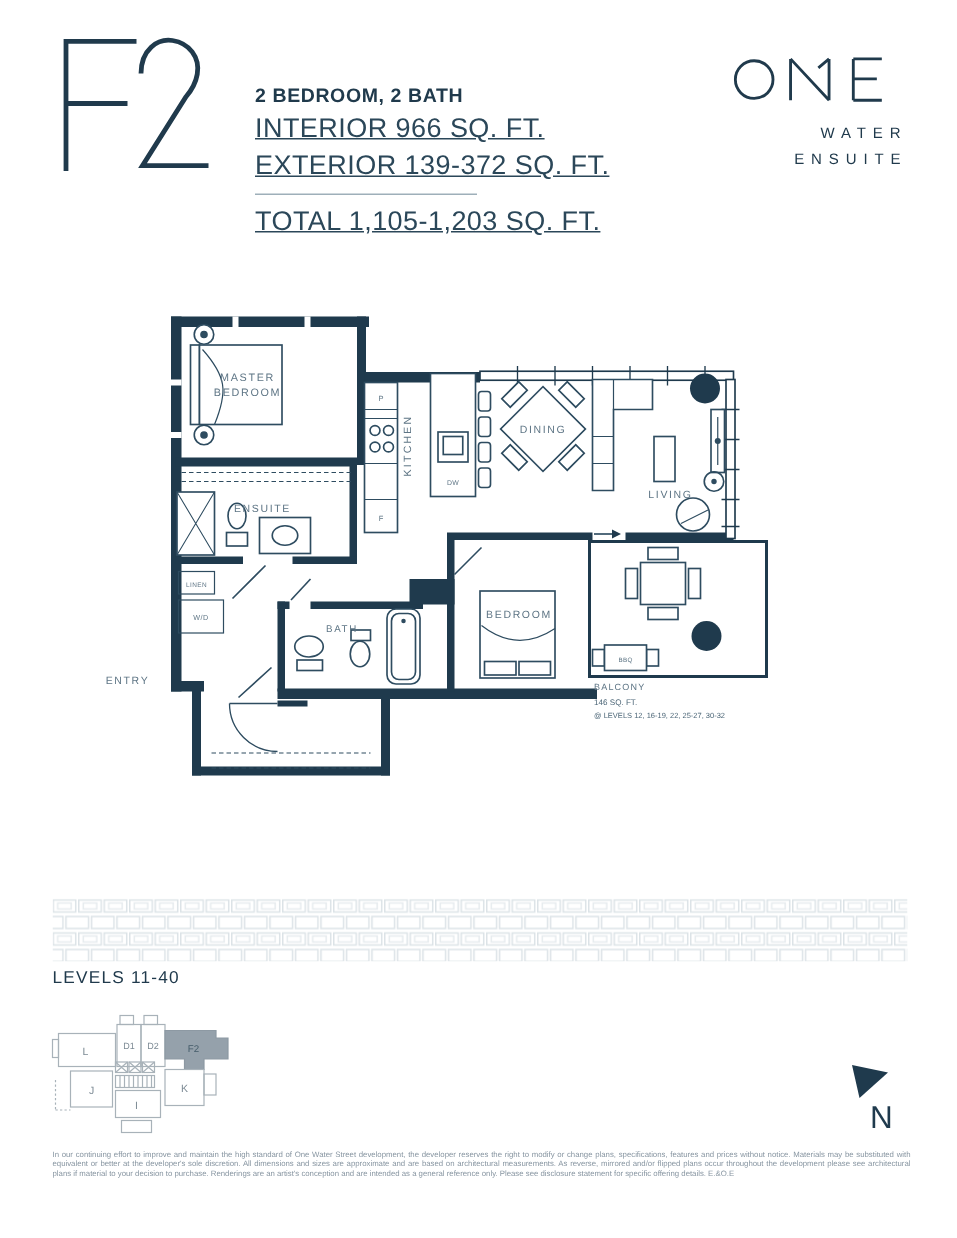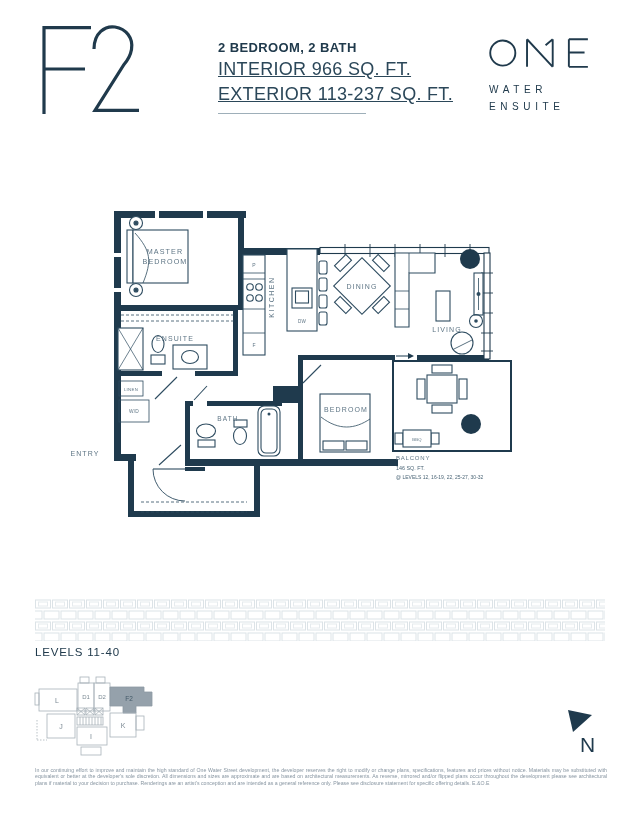--- a/index.html
+++ b/index.html
@@ -1,26 +1,26 @@
 <!DOCTYPE html>
 <html><head>
 <meta charset="utf-8">
 <style>
   html,body{margin:0;padding:0;background:#fff;}
   #page{position:relative;width:638px;height:825px;background:#ffffff;overflow:hidden;
         font-family:"Liberation Sans",sans-serif;color:#203a4c;}
   .abs{position:absolute;}
   svg{display:block;}
   
-  #plan-info{position:absolute;left:170px;top:40px;margin-left:48px;}
+  #plan-info{position:absolute;left:170px;top:56px;}
   #plan-info .bold{font-size:13px;font-weight:bold;letter-spacing:.4px;color:#203a4c;}
   #plan-info .line{font-size:18px;margin-top:4px;color:#2b4759;letter-spacing:.3px;text-decoration:underline;}
   #plan-info .divider{width:148px;height:1px;background:#9eafb9;margin:8px 0 7px 0;}
   
-  #brand{position:absolute;left:489px;top:36px;width:116px;}
+  #brand{position:absolute;left:489px;top:36px;width:116px;text-align:right;}
   #brand .sub{font-size:10px;letter-spacing:4.6px;color:#203a4c;margin-top:6px;}
   #brand .sub.first{margin-top:12px;}
   
   #levels-label{position:absolute;left:35px;top:646px;font-size:11.5px;letter-spacing:.8px;
                 font-weight:500;color:#203a4c;}
   #disclaimer{position:absolute;left:35px;top:767px;width:572px;font-size:5.2px;
               line-height:6.4px;color:#8795a1;text-align:justify;}
   .planlabel{font-family:"Liberation Sans",sans-serif;}
 </style>
 </head>
@@ -31,22 +31,23 @@
   <svg class="abs" style="left:33px;top:23px" width="112" height="94" viewBox="0 0 112 94">
     <g stroke="#203a4c" stroke-width="3.2" fill="none">
       <path d="M11,3 V91 M9.5,4.6 H58 M9.5,46 H52"></path>
       <path d="M61,26 C61,10 72,2.5 82,4 C93,5.7 100.5,15 98.5,26.5 C97.6,31.8 95,36.8 91,41.5 L62,87.4 H106"></path>
     </g>
   </svg>
 
   <div id="plan-info">
     <div class="bold">2 BEDROOM, 2 BATH</div>
     <div class="line">INTERIOR 966 SQ. FT.</div>
-    <div class="line">EXTERIOR 113-237 SQ. FT.</div>
+    <div class="line">EXTERIOR 139-372 SQ. FT.</div>
     <div class="divider"></div>
+    <div class="line">TOTAL 1,105-1,203 SQ. FT.</div>
   </div>
 
   <div id="brand">
     <svg width="116" height="36" viewBox="0 0 122 36" style="margin-left:auto">
       <g stroke="#203a4c" stroke-width="2" fill="none">
         <circle cx="14.5" cy="17" r="13.2"></circle>
         <path d="M40,31.5 V2.5 M40,2.5 L67,31.5 M67,31.5 V2.5 M67,2.5 L59.5,8.8"></path>
         <path d="M84,2.5 V31.5 M84,2.5 H104 M84,16.5 H100.5 M84,31.5 H104"></path>
       </g>
     </svg>

